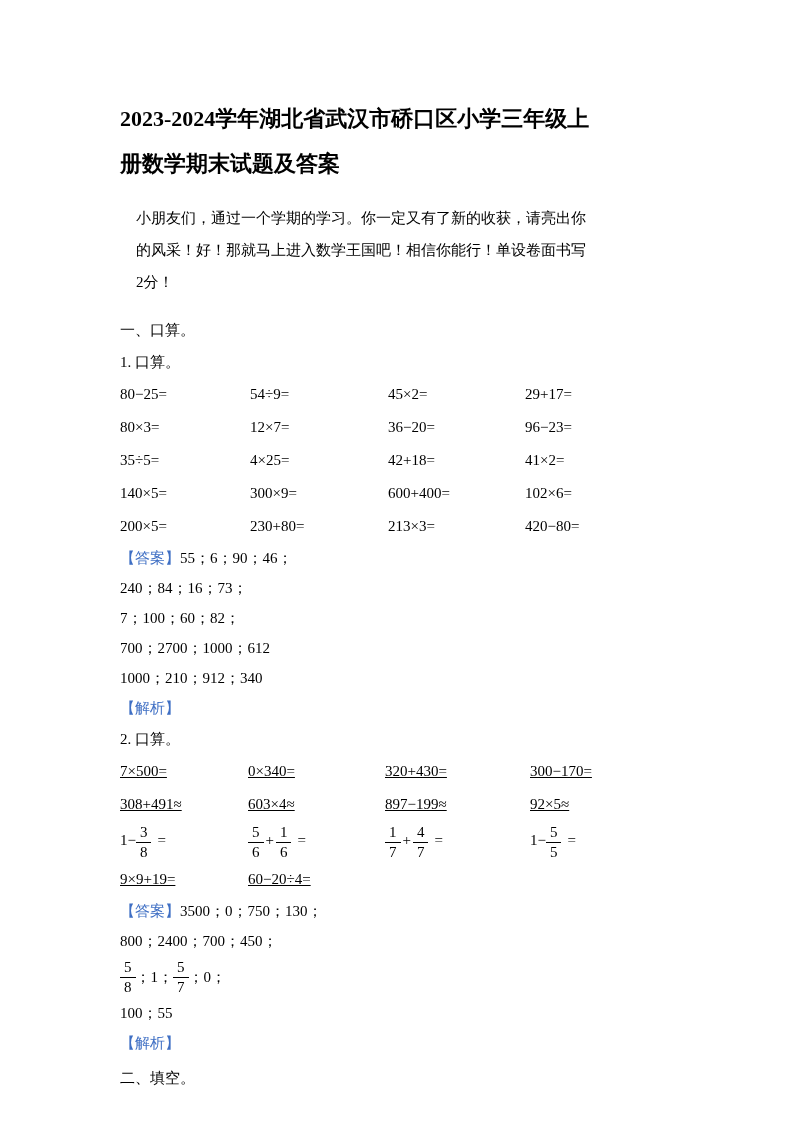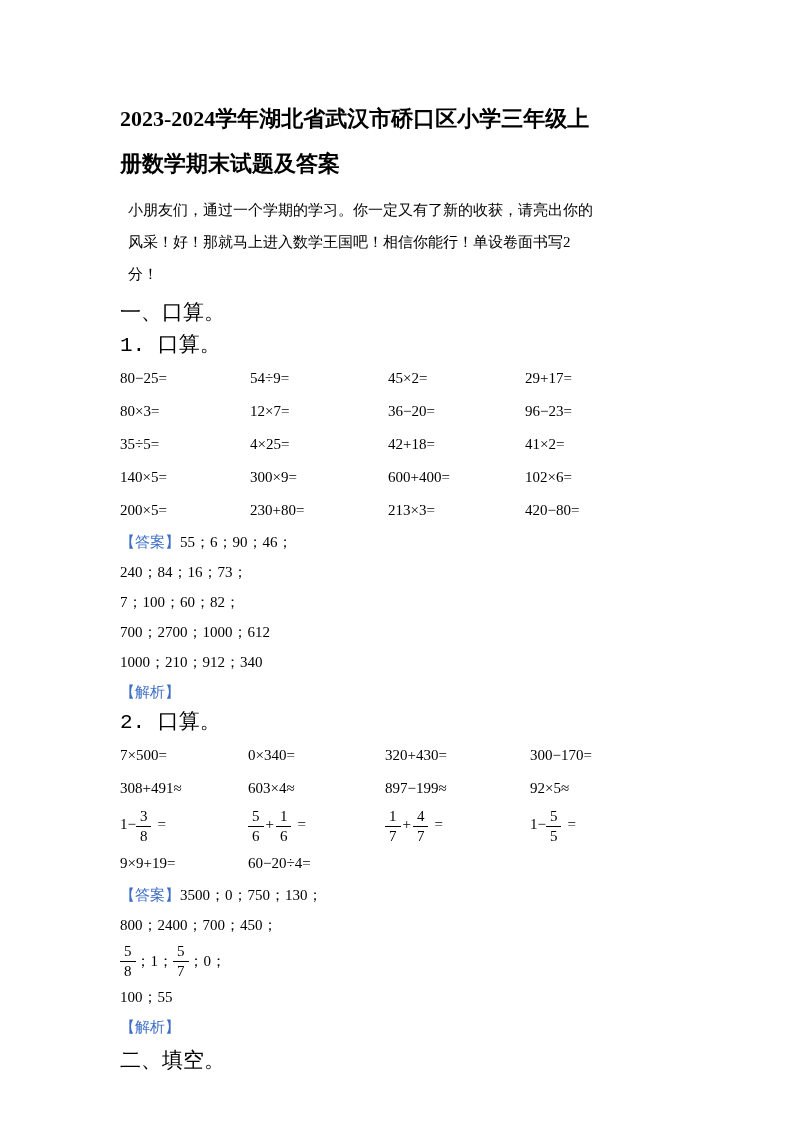--- a/index.html
+++ b/index.html
@@ -5,25 +5,25 @@
   * { box-sizing: border-box; }
   html, body { margin: 0; padding: 0; }
   body { background: #ffffff; }
   .page {
     width: 719px; height: 1122px; background: #ffffff;
     font-family: "Liberation Serif", "DejaVu Serif", serif;
     color: #000; overflow: hidden;
   }
   .content { padding: 96px 117px 0 120px; }
   .title { font-size: 22px; font-weight: 700; line-height: 45px; margin: 0 0 6px 0; }
-  .para { font-size: 15px; line-height: 32px; margin: 8px; }
-  .line { font-size: 21px; line-height: 32px; font-family: Liberation Mono, monospace; }
+  .para { font-size: 15px; line-height: 32px; margin: 16px; }
+  .line { font-size: 15px; line-height: 32px; }
   .oral-grid { display: grid; grid-template-columns: 130px 138px 137px 1fr; font-size: 15px; }
   .oral-grid .cell { line-height: 33px; white-space: nowrap; }
-  .oral-grid2 { display: grid; grid-template-columns: 128px 137px 145px 1fr; font-size: 15px; }
+  .oral-grid2 { display: grid; grid-template-columns: 128px 137px 145px 1fr; font-size: 15px; text-decoration: underline; }
   .oral-grid2 .cell { line-height: 33px; white-space: nowrap; }
   .frac-row { display: grid; grid-template-columns: 128px 137px 145px 1fr; font-size: 15px; height: 42px; align-items: center; }
   .frac-row .cell { white-space: nowrap; }
   .ans { font-size: 15px; line-height: 30px; }
   .blue { color: #3F6FC4; }
   .frac { display: inline-block; text-align: center; vertical-align: middle; line-height: 1.1; }
   .frac .num { display: block; border-bottom: 1px solid #000; padding: 0 4px 1px; }
   .frac .den { display: block; padding-top: 1px; }
   .fpost { margin-left: 6px; }
   .fop { margin: 0 2px; }

